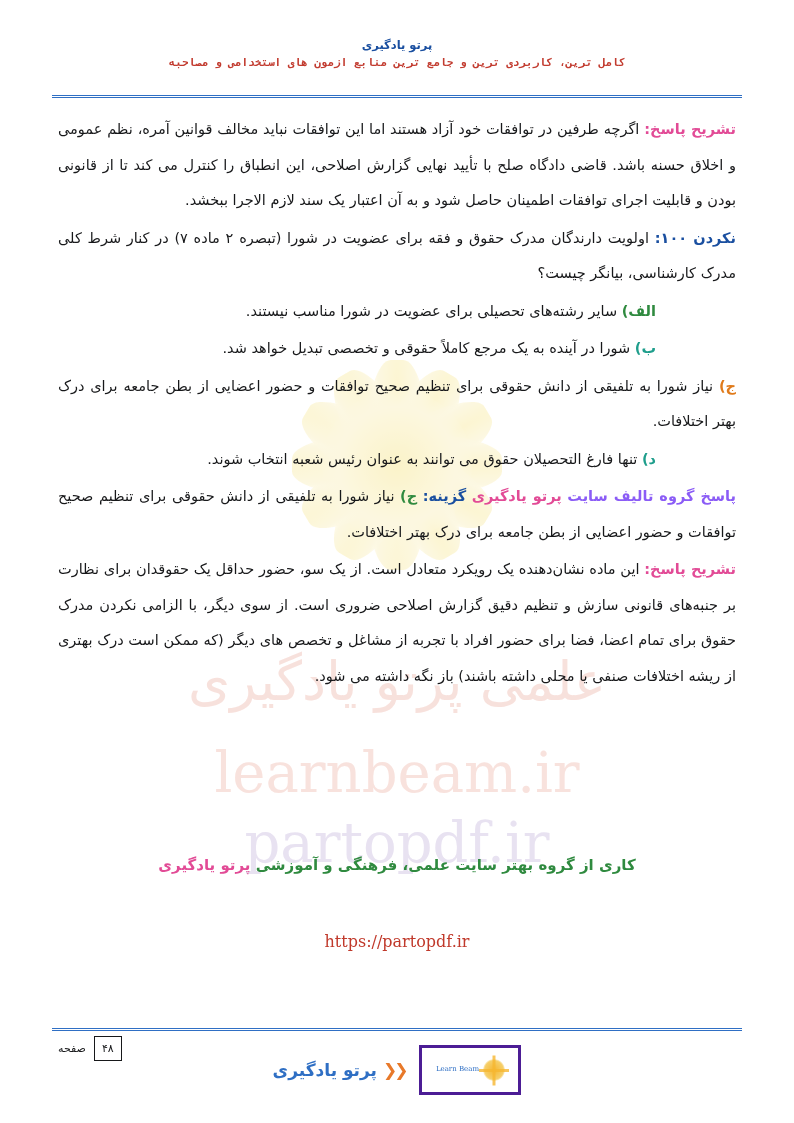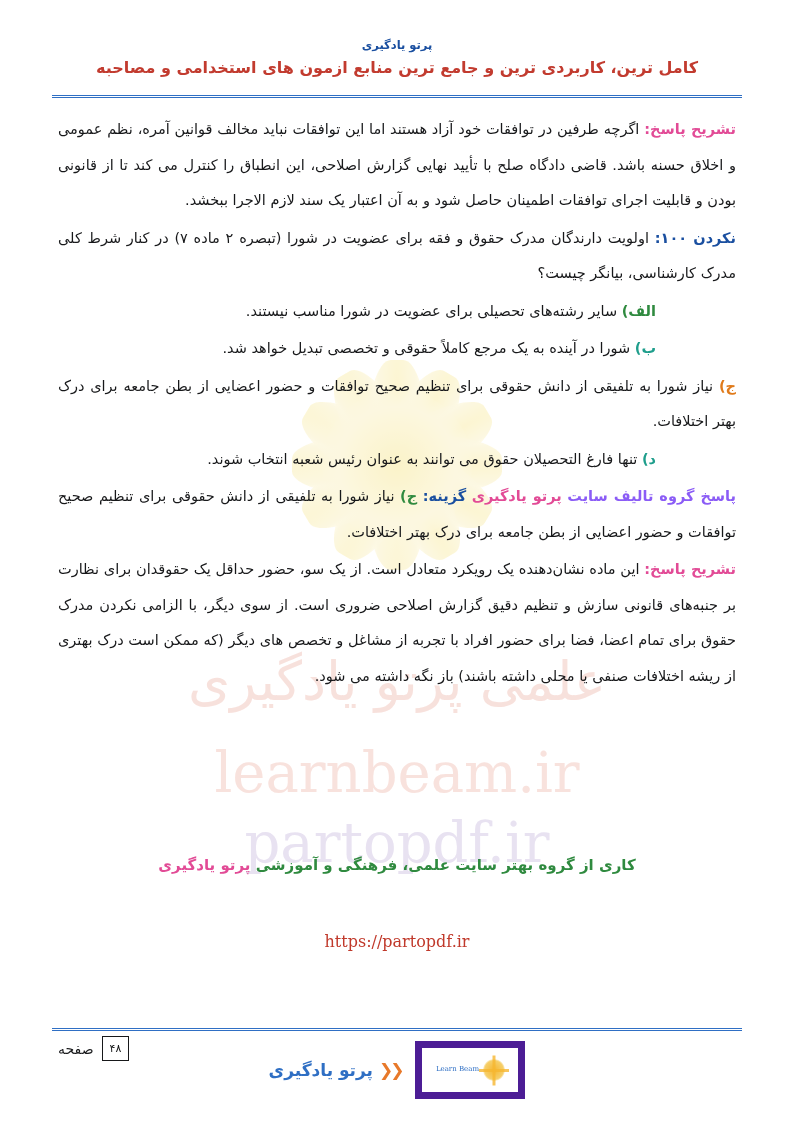--- a/index.html
+++ b/index.html
@@ -106,23 +106,24 @@
     z-index: 3;
   }
   .header-title {
     color: #1a4fa0;
     font-size: 11.5px;
     font-weight: bold;
     line-height: 1.6;
   }
   .header-sub {
     color: #c23b2f;
-    font-size: 16px;
+    font-size: 11px;
     font-weight: bold;
     line-height: 1.8;
+    font-family: Liberation Mono, monospace;
   }
   .rule-top {
     position: absolute;
     top: 95px;
     left: 52px;
     right: 52px;
     height: 3px;
     background: linear-gradient(to bottom, #2f6fc4 0 1px, #ffffff 1px 2px, #2f6fc4 2px 3px);
     z-index: 3;
   }
@@ -224,21 +225,21 @@
     bottom: 62px;
     left: 58px;
     z-index: 3;
     display: flex;
     align-items: center;
     gap: 8px;
     direction: rtl;
   }
   .page-num .pn-label {
     color: #17181a;
-    font-size: 14px;
+    font-size: 11px;
   }
   .page-num .pn-box {
     border: 1px solid #17181a;
     padding: 5px 7px;
     font-size: 11px;
     color: #17181a;
   }
   .footer-strip {
     position: absolute;
     bottom: 22px;
@@ -247,21 +248,21 @@
     z-index: 3;
     display: flex;
     align-items: center;
     justify-content: center;
     gap: 14px;
     direction: rtl;
   }
   .footer-logo-box {
     width: 96px;
     height: 44px;
-    border: 7px solid #4c1d95;
+    border: 3px solid #4c1d95;
     background: #fff;
     display: flex;
     align-items: center;
     justify-content: center;
     gap: 4px;
   }
   .sun-icon {
     width: 22px; height: 22px;
     border-radius: 50%;
     background: radial-gradient(circle, #f6b731 0%, #f6cf6a 60%, #fff 75%);

